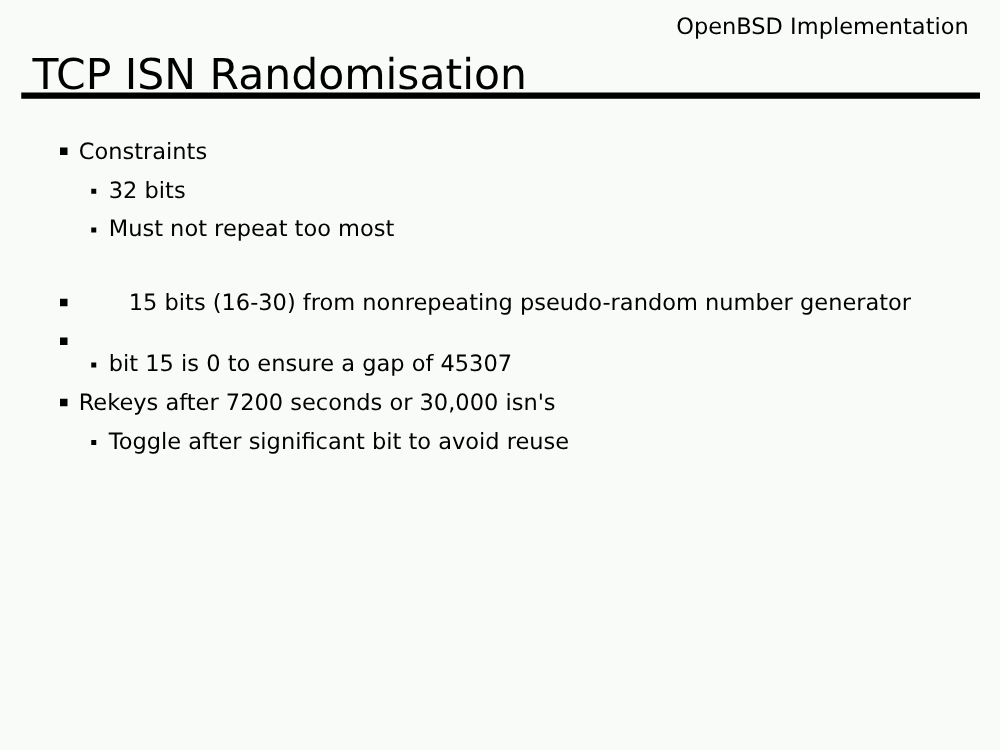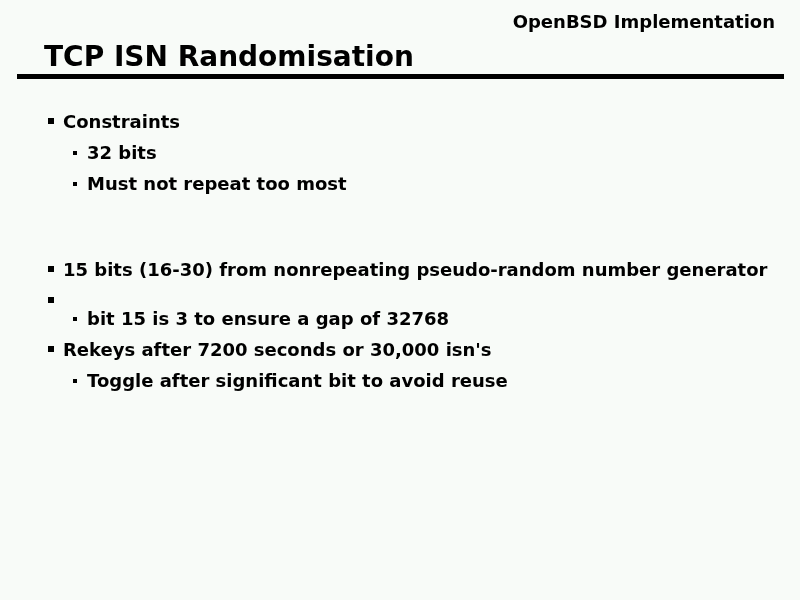--- a/index.html
+++ b/index.html
@@ -12,34 +12,33 @@
   body {
     background: var(--bg);
     color: var(--fg);
     font-family: "DejaVu Sans", "Liberation Sans", sans-serif;
     overflow: hidden;
   }
   .slide {
     position: relative;
     width: 800px;
     height: 508px;
-    font-weight: bold;
   }
   .header-right {
     position: absolute;
     top: 11px;
     right: 25px;
     font-size: 18px;
     white-space: nowrap;
   }
   .slide-title {
     position: absolute;
     top: 40px;
-    left: 44px;
-    font-size: 28px;
+    left: 26px;
+    font-size: 34px;
     white-space: nowrap;
     text-align: center;
   }
   .title-rule {
     position: absolute;
     top: 74px;
     left: 17px;
     width: 767px;
     height: 5px;
     background: var(--rule);
@@ -50,21 +49,21 @@
     left: 48px;
     width: 730px;
     font-size: 18px;
   }
   .bullet-item {
     display: flex;
     align-items: flex-start;
     line-height: 31px;
     white-space: nowrap;
   }
-  .bullet-item.spaced { margin-top: 55px; }
+  .bullet-item.spaced { margin-top: 28px; gap: 40px; }
   .bullet-item .marker {
     flex: 0 0 auto;
     background: var(--fg);
   }
   .bullet-item.level-1 .marker {
     width: 6px; height: 6px;
     margin: 12px 9px 0 0;
   }
   .bullet-item.level-2 .marker {
     width: 4px; height: 4px;
@@ -97,21 +96,21 @@
       </div>
       <div class="bullet-item level-1 spaced">
         <span class="marker"></span>
         <span class="bullet-text">15 bits (16-30) from nonrepeating pseudo-random number generator</span>
       </div>
       <div class="bullet-item level-1">
         <span class="marker"></span>
       </div>
       <div class="bullet-item level-2">
         <span class="marker"></span>
-        <span class="bullet-text">bit 15 is 3 to ensure a gap of 32768</span>
+        <span class="bullet-text">bit 15 is 0 to ensure a gap of 45307</span>
       </div>
       <div class="bullet-item level-1">
         <span class="marker"></span>
         <span class="bullet-text">Rekeys after 7200 seconds or 30,000 isn's</span>
       </div>
       <div class="bullet-item level-2">
         <span class="marker"></span>
         <span class="bullet-text">Toggle after significant bit to avoid reuse</span>
       </div>
     </div>

